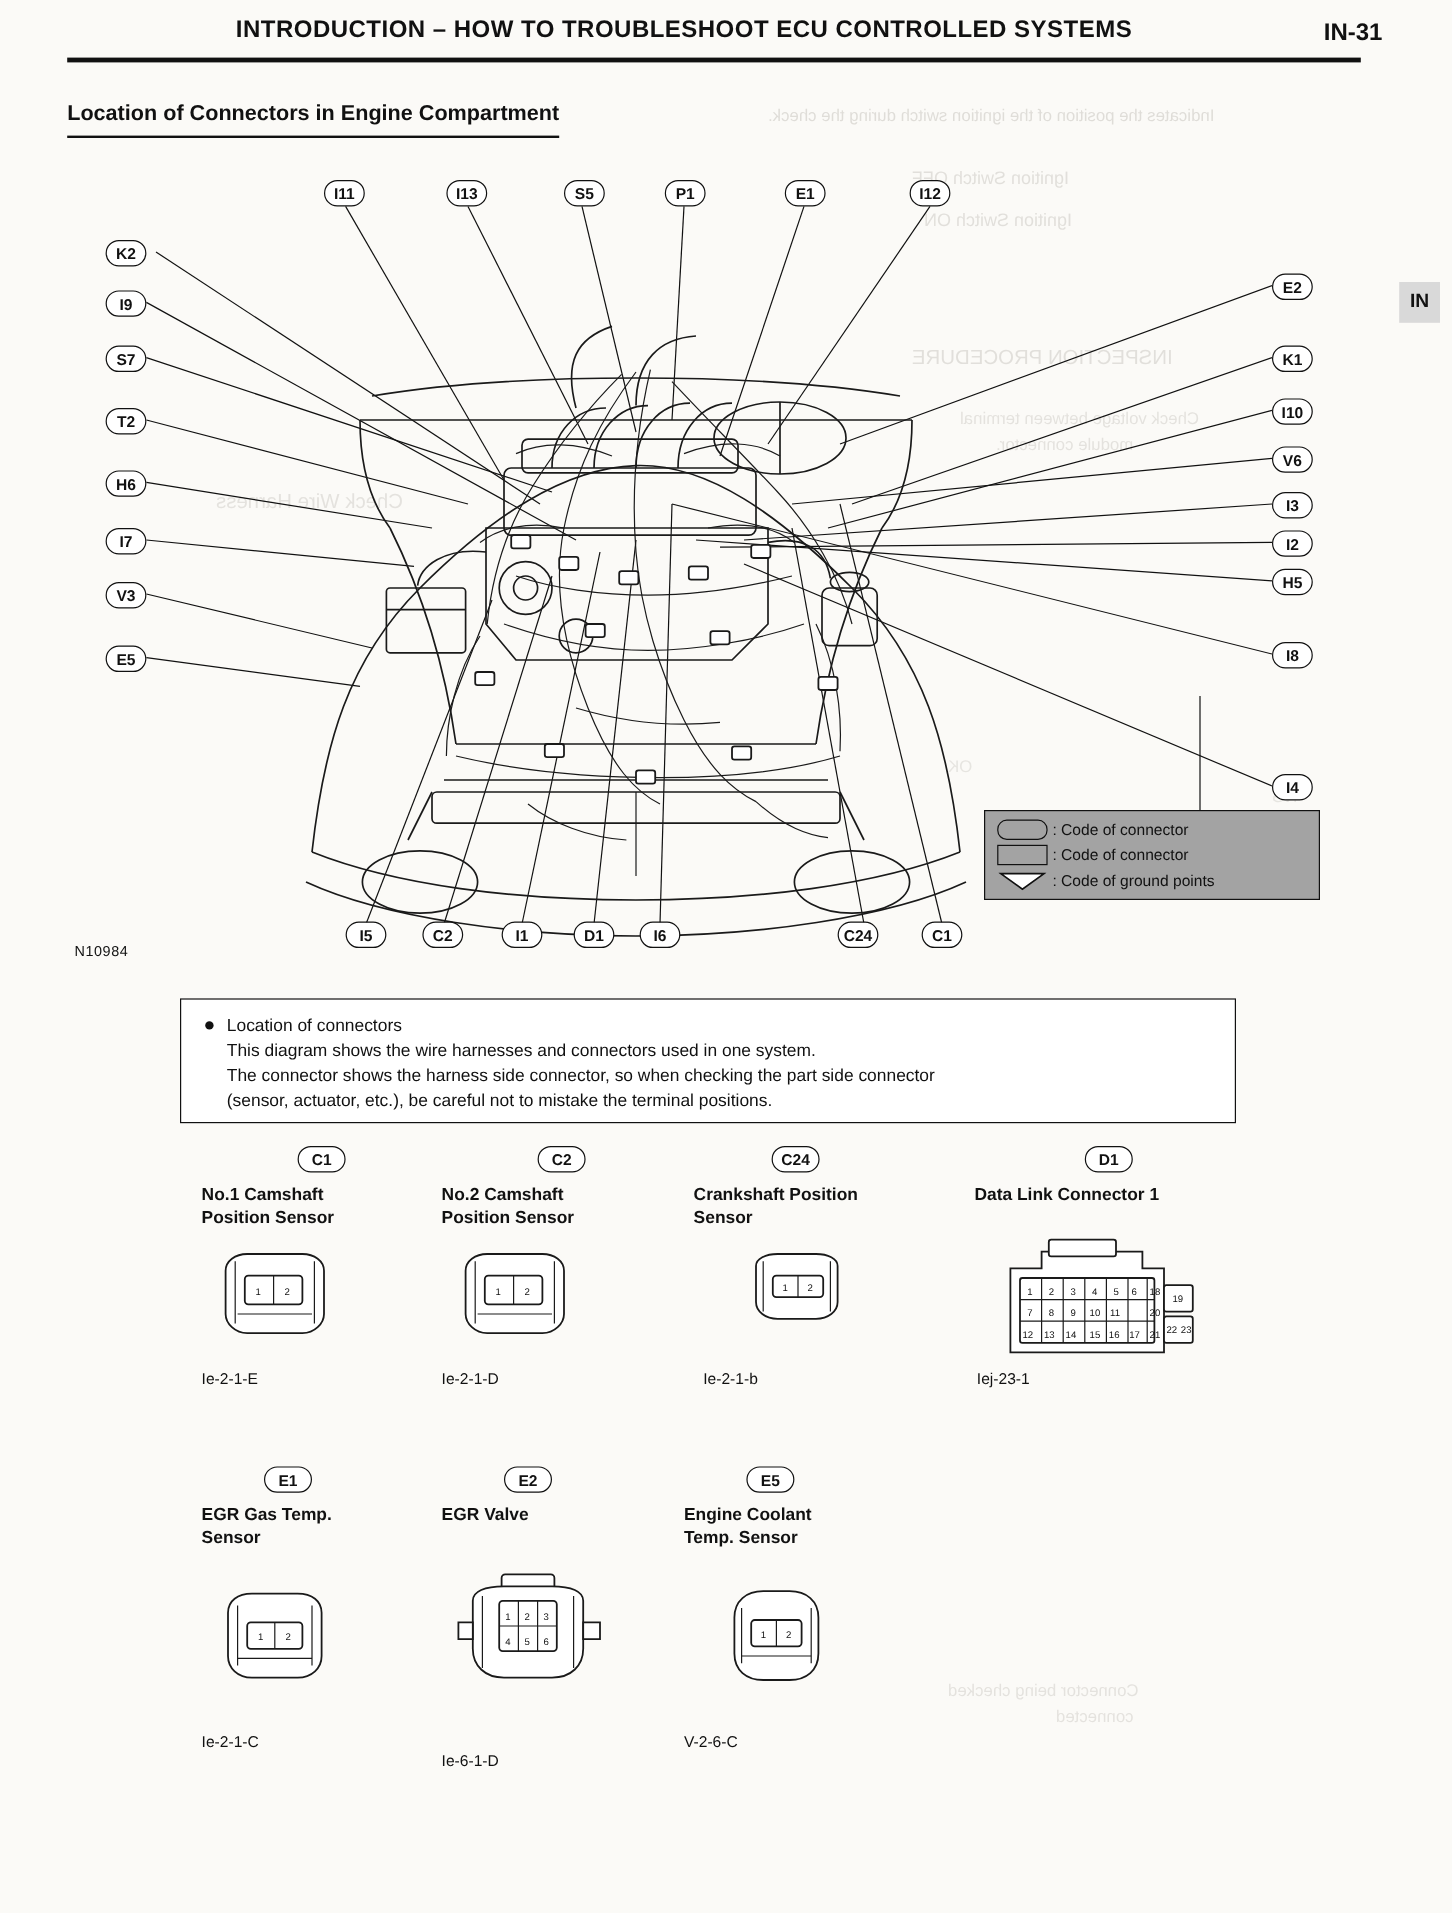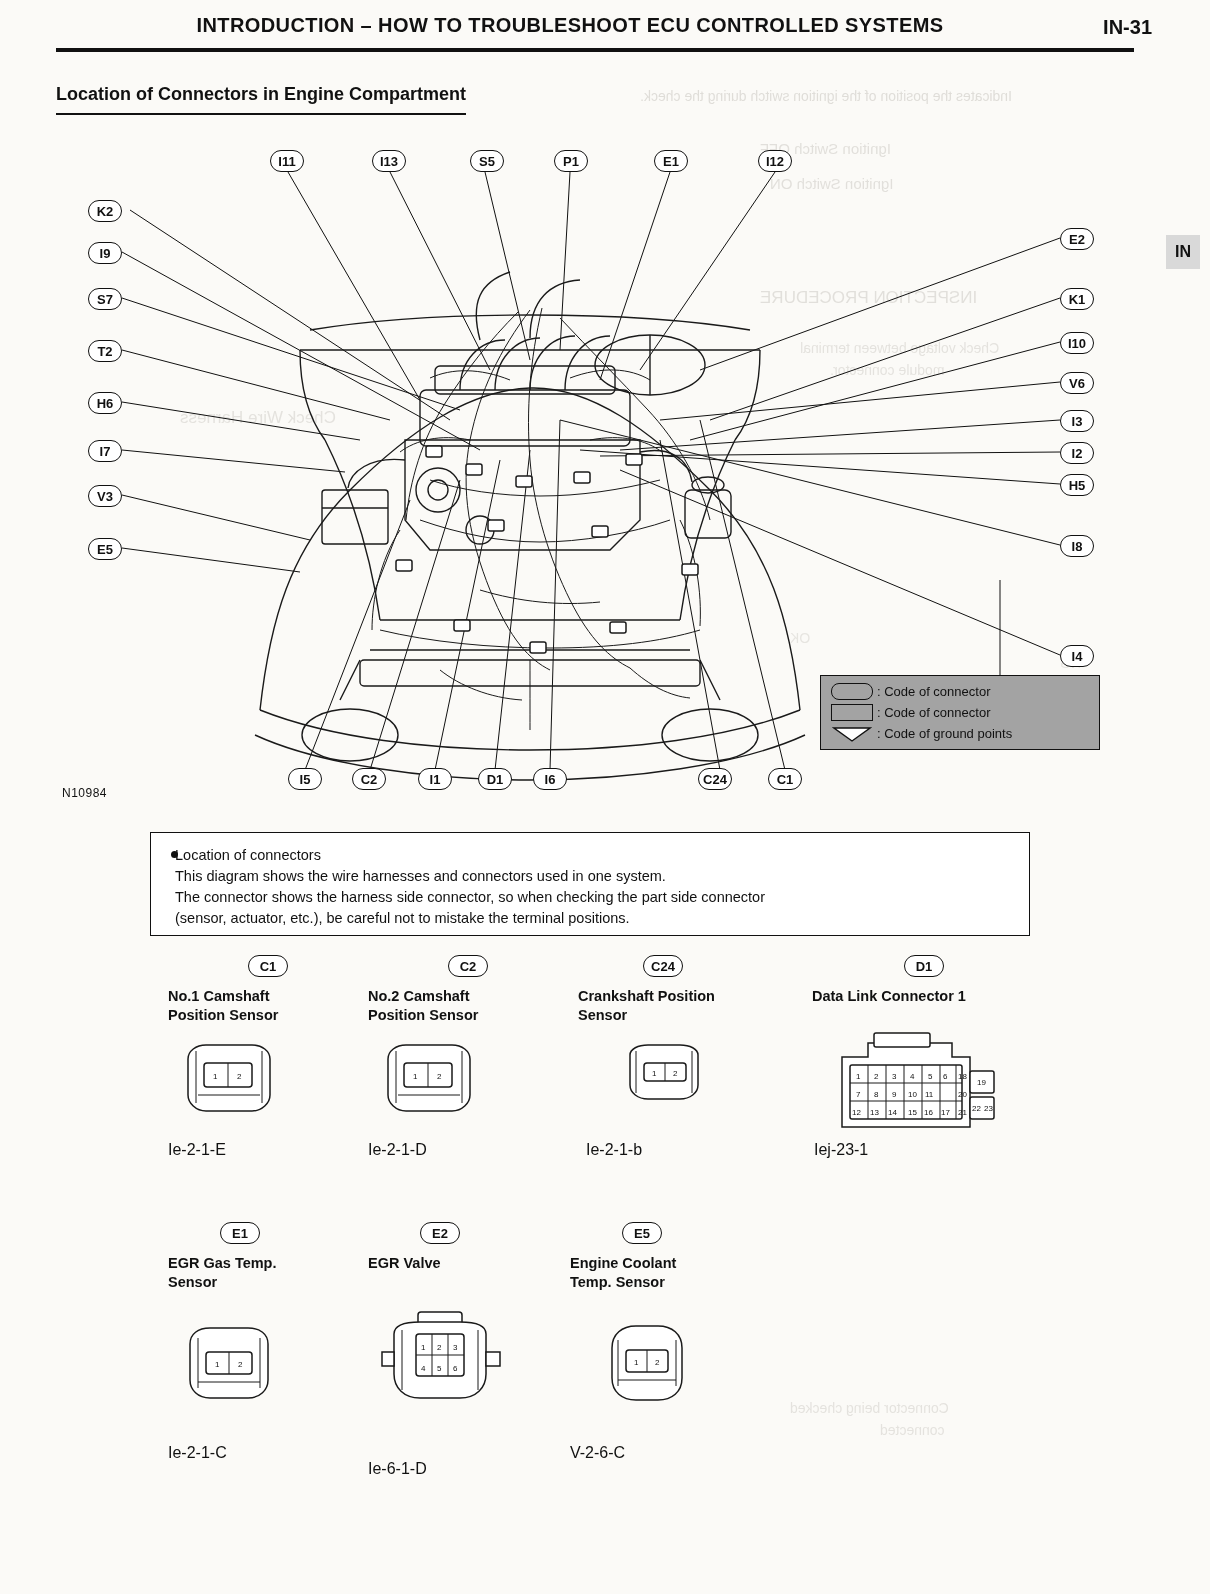--- a/index.html
+++ b/index.html
@@ -95,42 +95,42 @@
     position:absolute;left:62px;top:786px;font-size:12px;letter-spacing:.5px;
   }
 
   
   .note{
     position:absolute;left:150px;top:832px;width:880px;height:104px;
     border:1.4px solid #111;background:#fff;box-sizing:border-box;
     padding:12px 14px 0 16px;
   }
   .note-bullet{position:absolute;left:20px;top:18px;width:7px;height:7px;border-radius:50%;background:#111;}
-  .note-body{margin-left:8px;font-size:14.5px;line-height:21px;}
+  .note-body{margin-left:22px;font-size:14.5px;line-height:21px;}
 
   
   .conn{
     position:absolute;
   }
   .conn .code{
     position:absolute;left:50%;transform:translateX(-50%);top:0;
     border:1.6px solid #111;border-radius:11px;background:#fff;
     height:22px;min-width:40px;padding:0 6px;box-sizing:border-box;
     display:flex;align-items:center;justify-content:center;
     font-size:13px;font-weight:bold;
   }
   .conn .cname{
     position:absolute;left:0;top:32px;width:200px;
     font-size:14.5px;font-weight:bold;line-height:19px;
   }
   .conn .cart{
     position:absolute;left:6px;top:82px;
   }
   .conn .cref{
-    position:absolute;left:0;bottom:-2px;font-size:16px;
+    position:absolute;left:0;bottom:-2px;font-size:13px;
   }
 
   svg{display:block;}
   .st{fill:none;stroke:#1a1a1a;stroke-width:1.4;}
   .st2{fill:none;stroke:#1a1a1a;stroke-width:1;}
   .stf{fill:#fff;stroke:#1a1a1a;stroke-width:1.5;}
   .tiny{font-size:8px;font-family:"Liberation Sans",sans-serif;fill:#111;}
 </style>
 </head>
 <body>

